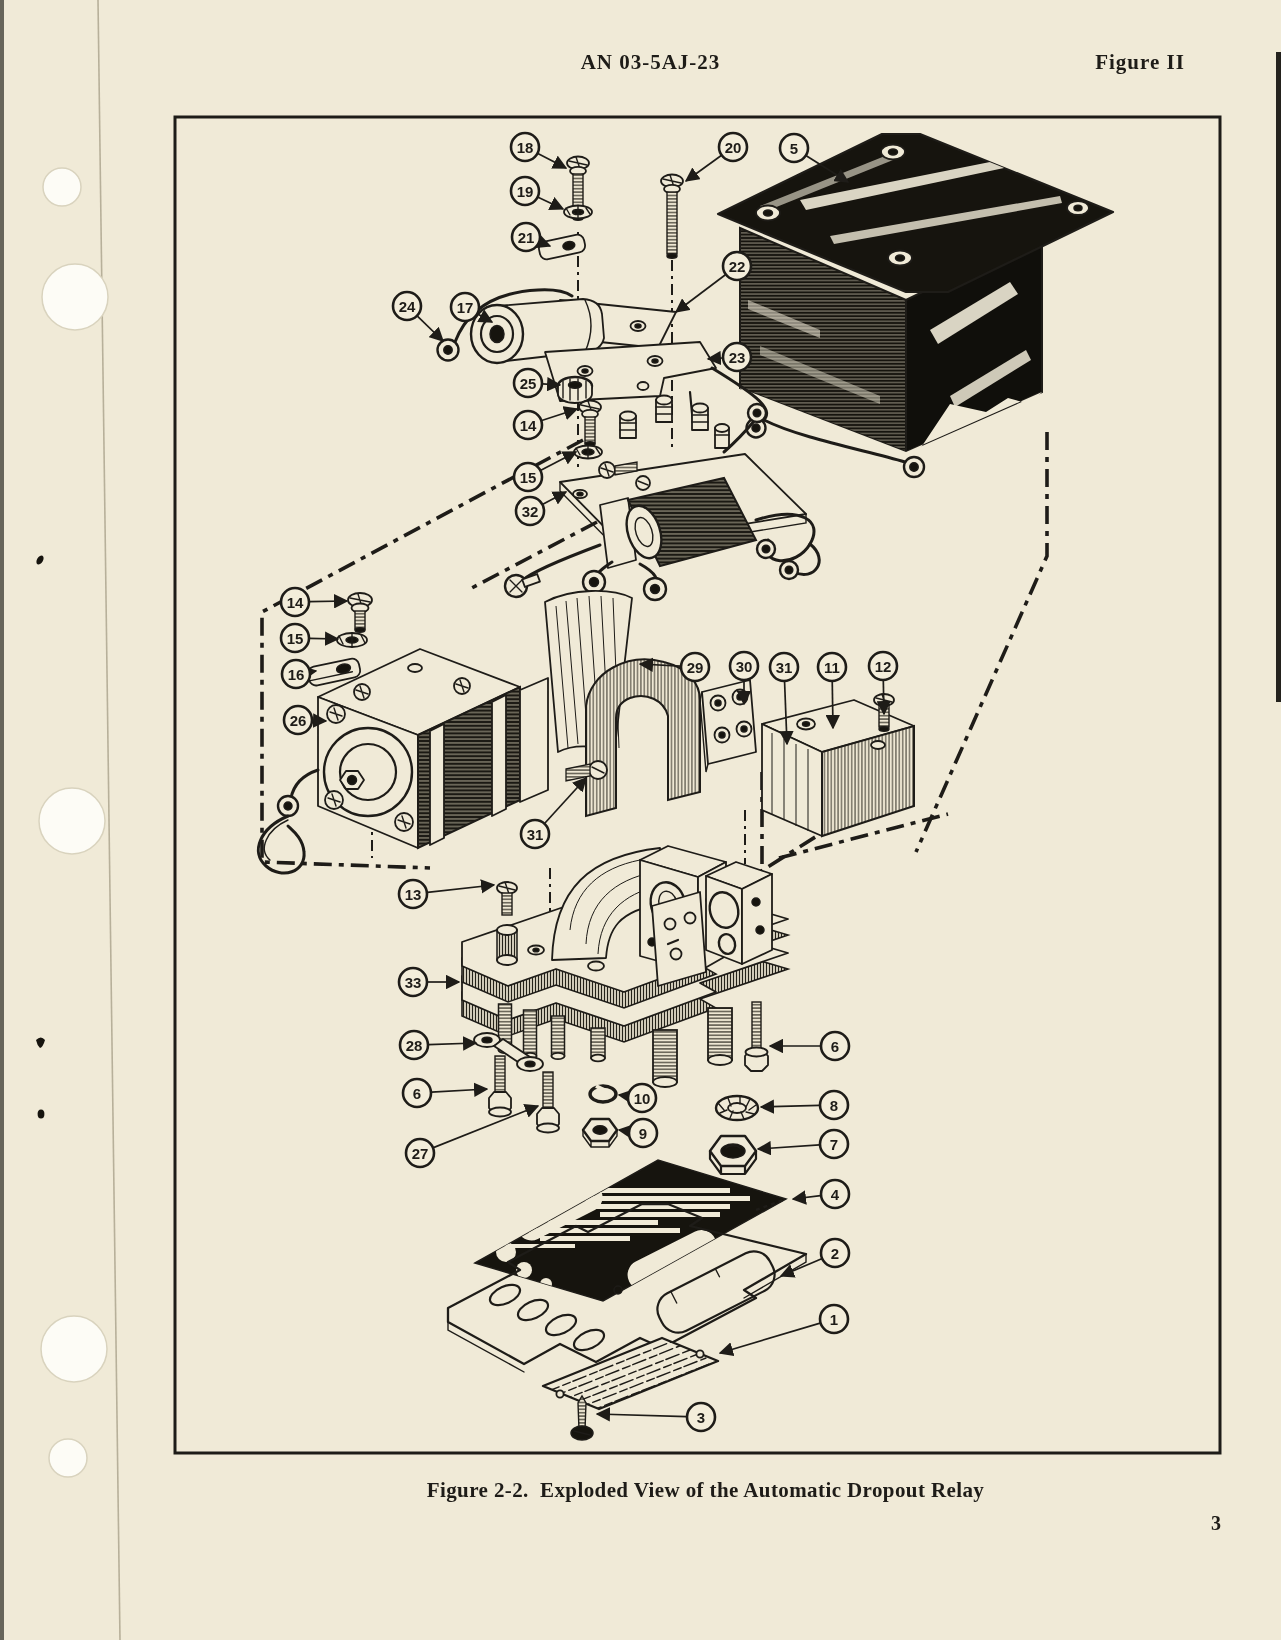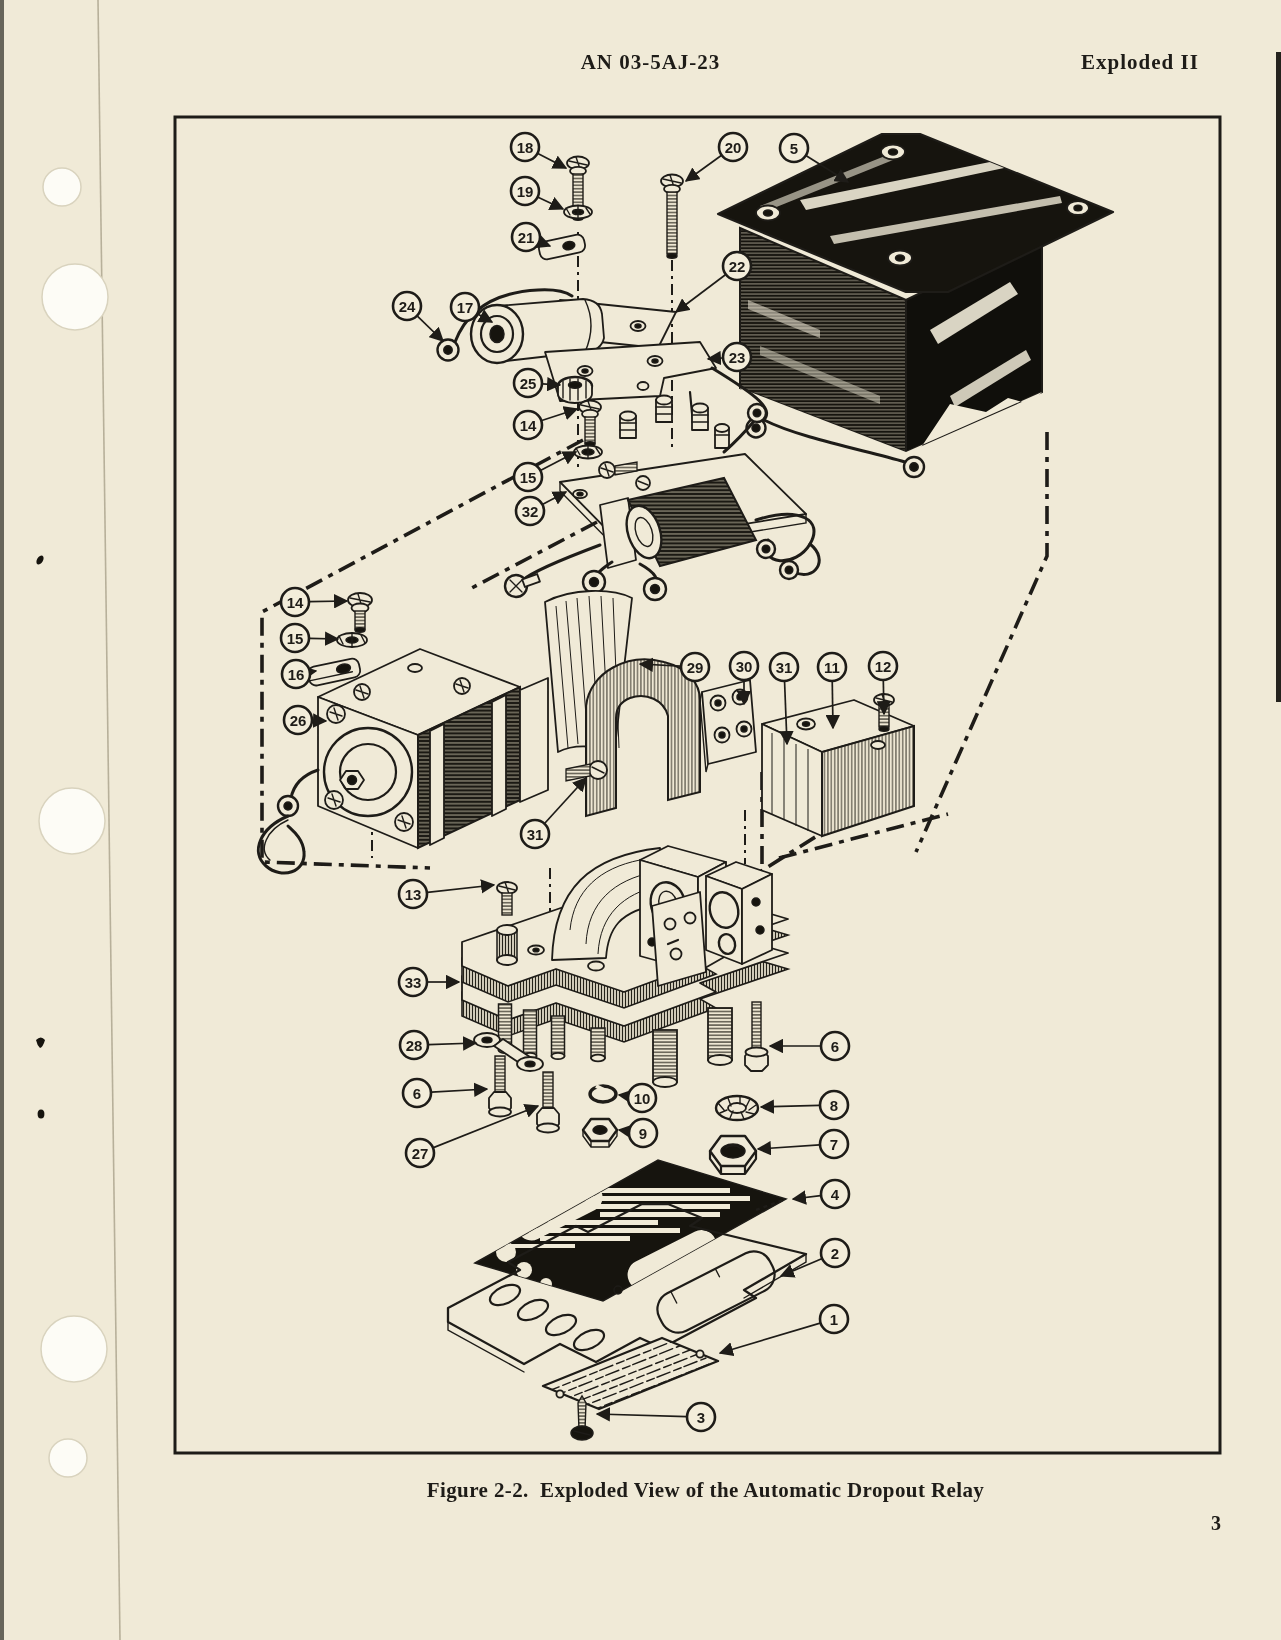--- a/index.html
+++ b/index.html
@@ -661,15 +661,15 @@
       </g>
       <g>
         <line x1="686.5060289670205" y1="1416.581904681741" x2="597" y2="1414" class="leader" marker-end="url(#arr)"></line>
         <circle cx="701" cy="1417" r="14" class="callout-circle"></circle>
         <text x="701" y="1422.5" class="callout-num">3</text>
       </g>
     </g>
 </svg>
 
 <div class="txt" id="hdr-center">AN 03-5AJ-23</div>
-<div class="txt" id="hdr-right">Exploded II</div>
+<div class="txt" id="hdr-right">Figure II</div>
 <div class="txt" id="caption">Figure 2-2.  Exploded View of the Automatic Dropout Relay</div>
 <div class="txt" id="pagenum">3</div>
 
 </body></html>

